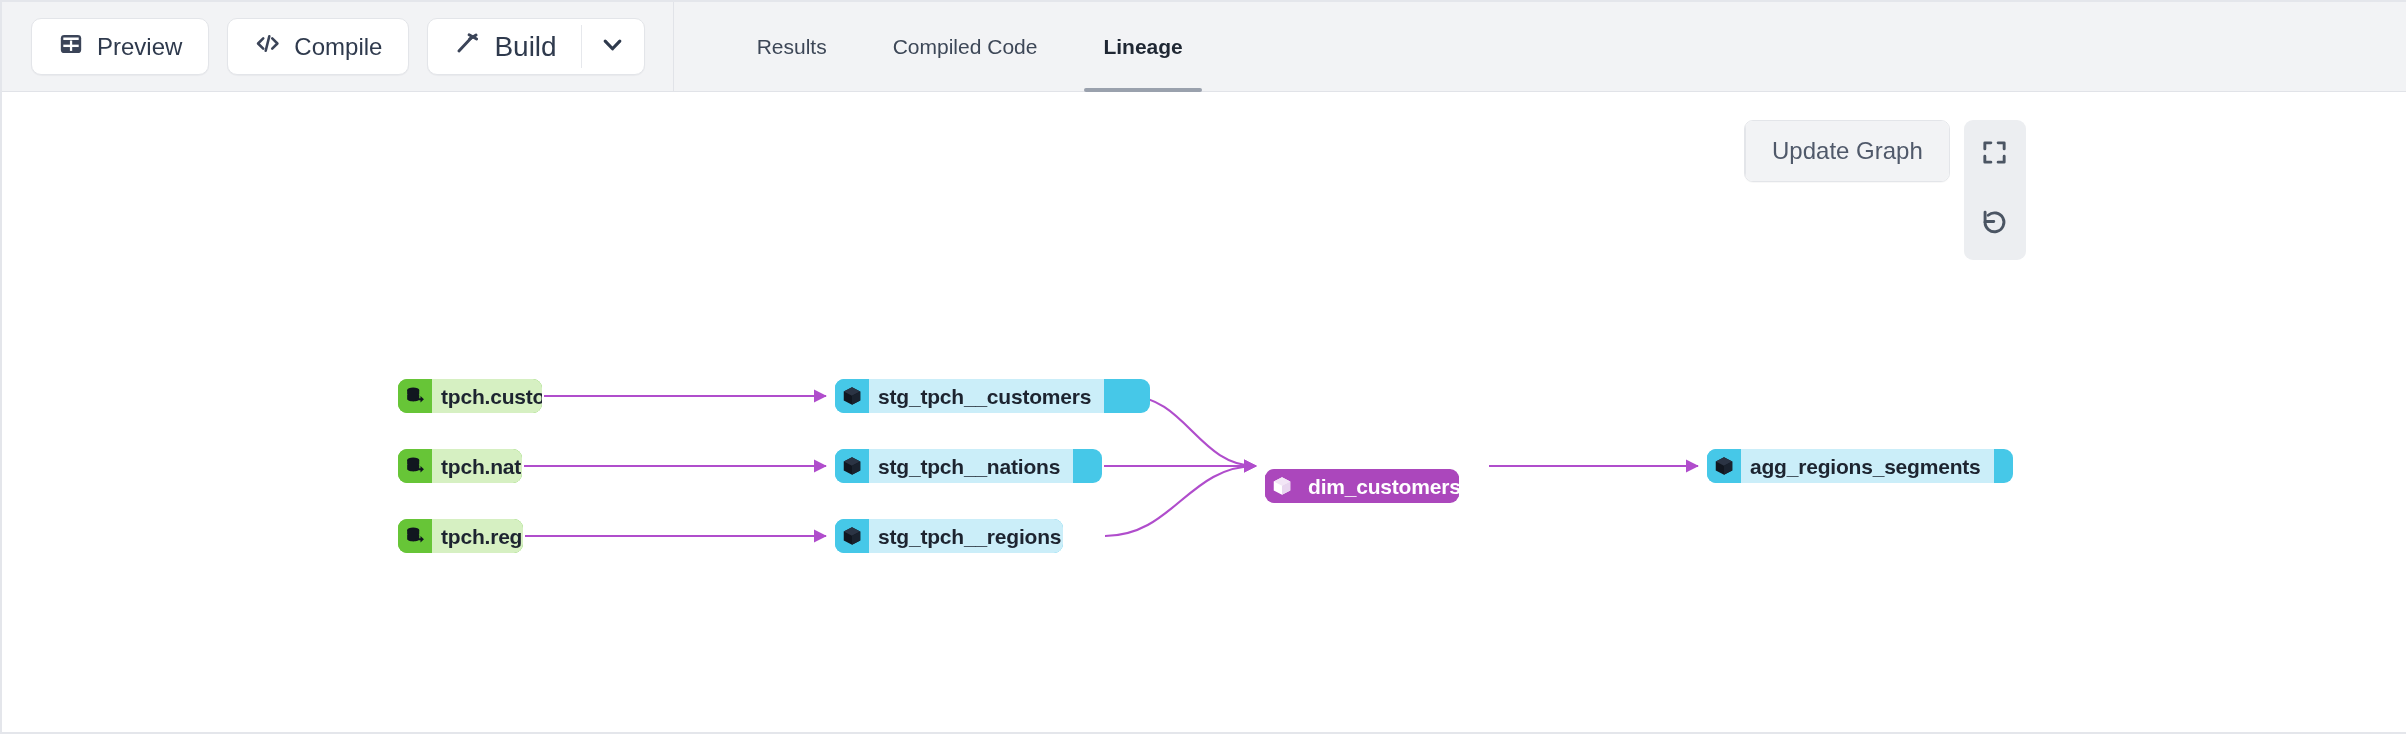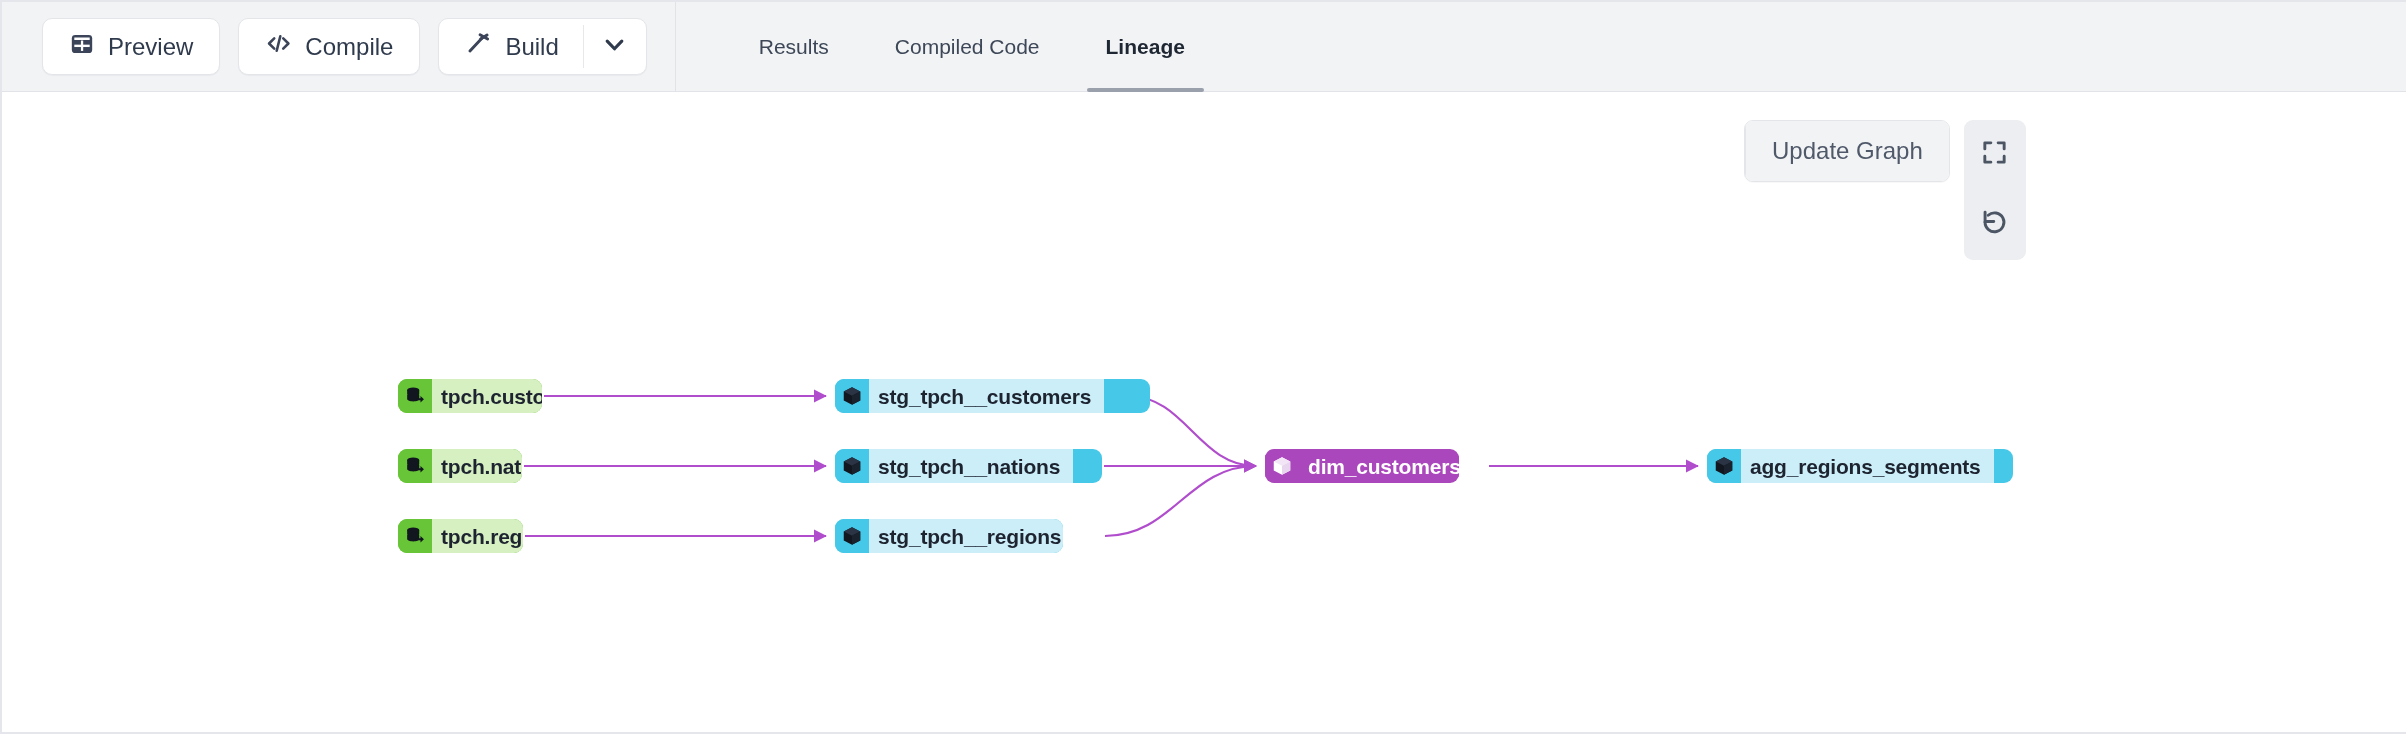--- a/index.html
+++ b/index.html
@@ -32,21 +32,21 @@
     background: #f2f3f5;
     border-bottom: 1px solid #e1e3e8;
     display: flex;
     align-items: center;
   }
 
   .toolbar {
     display: flex;
     align-items: center;
     gap: 18px;
-    padding-left: 40px;
+    padding-left: 29px;
     height: 100%;
   }
 
   .tbtn {
     display: flex;
     align-items: center;
     justify-content: center;
     gap: 13px;
     height: 57px;
     padding: 0 26px;
@@ -71,21 +71,21 @@
     height: 57px;
     box-shadow: 0 1px 1px rgba(16,24,40,0.04);
     overflow: hidden;
   }
   .split-group .main-part {
     display: flex;
     align-items: center;
     gap: 13px;
     padding: 0 24px 0 26px;
     color: #2f3a4d;
-    font-size: 24px;
+    font-size: 28px;
     cursor: pointer;
   }
   .split-divider { width: 1px; background: #e6e8ec; align-self: stretch; margin: 6px 0; }
   .split-group .caret-part {
     display: flex;
     align-items: center;
     justify-content: center;
     width: 62px;
     cursor: pointer;
   }
@@ -384,21 +384,21 @@
         <div class="node stg" style="left: 833px; top: 426px; width: 228px;">
           <div class="ico">
             <svg width="22" height="22" viewBox="0 0 24 24">
               <path d="M12 2.4 21 7.1v9.8L12 21.6 3 16.9V7.1z" fill="#11161f"></path>
               <path d="M12 2.4 21 7.1 12 11.8 3 7.1z" fill="#2b3444"></path>
               <path d="M12 11.8 21 7.1v9.8L12 21.6z" fill="#1a222e"></path>
             </svg>
           </div>
           <div class="nm">stg_tpch__regions</div>
         </div>
-        <div class="node sel" style="left: 1263px; top: 356px; width: 194px; align-items: center;">
+        <div class="node sel" style="left: 1263px; top: 376px; width: 194px; align-items: center;">
           <div class="ico">
             <svg width="22" height="22" viewBox="0 0 24 24">
               <path d="M12 2.4 21 7.1v9.8L12 21.6 3 16.9V7.1z" fill="#ffffff"></path>
               <path d="M12 2.4 21 7.1 12 11.8 3 7.1z" fill="#f2e6f6"></path>
               <path d="M12 11.8 21 7.1v9.8L12 21.6z" fill="#e8d6ef"></path>
             </svg>
           </div>
           <div class="nm">dim_customers</div>
         </div>
         <div class="node stg" style="left: 1705px; top: 356px; width: 306px;">

